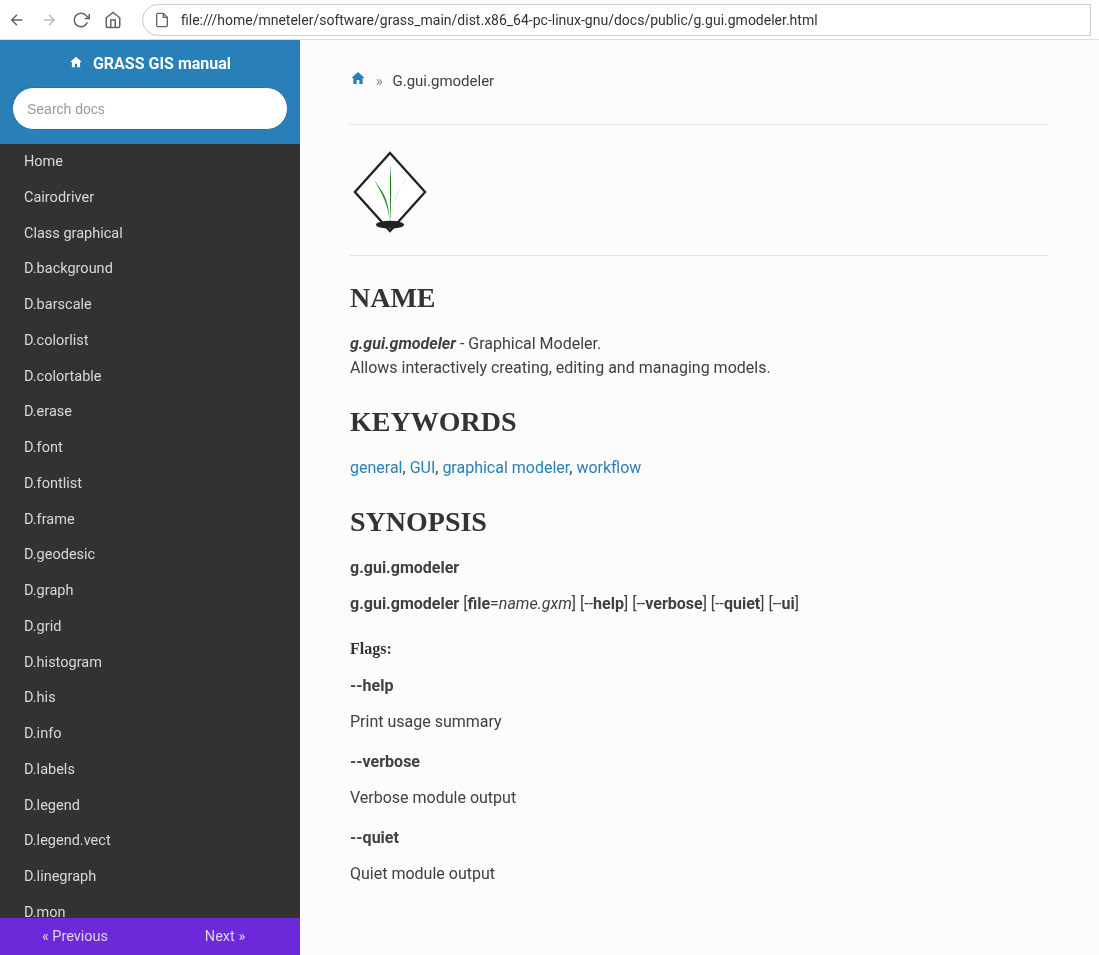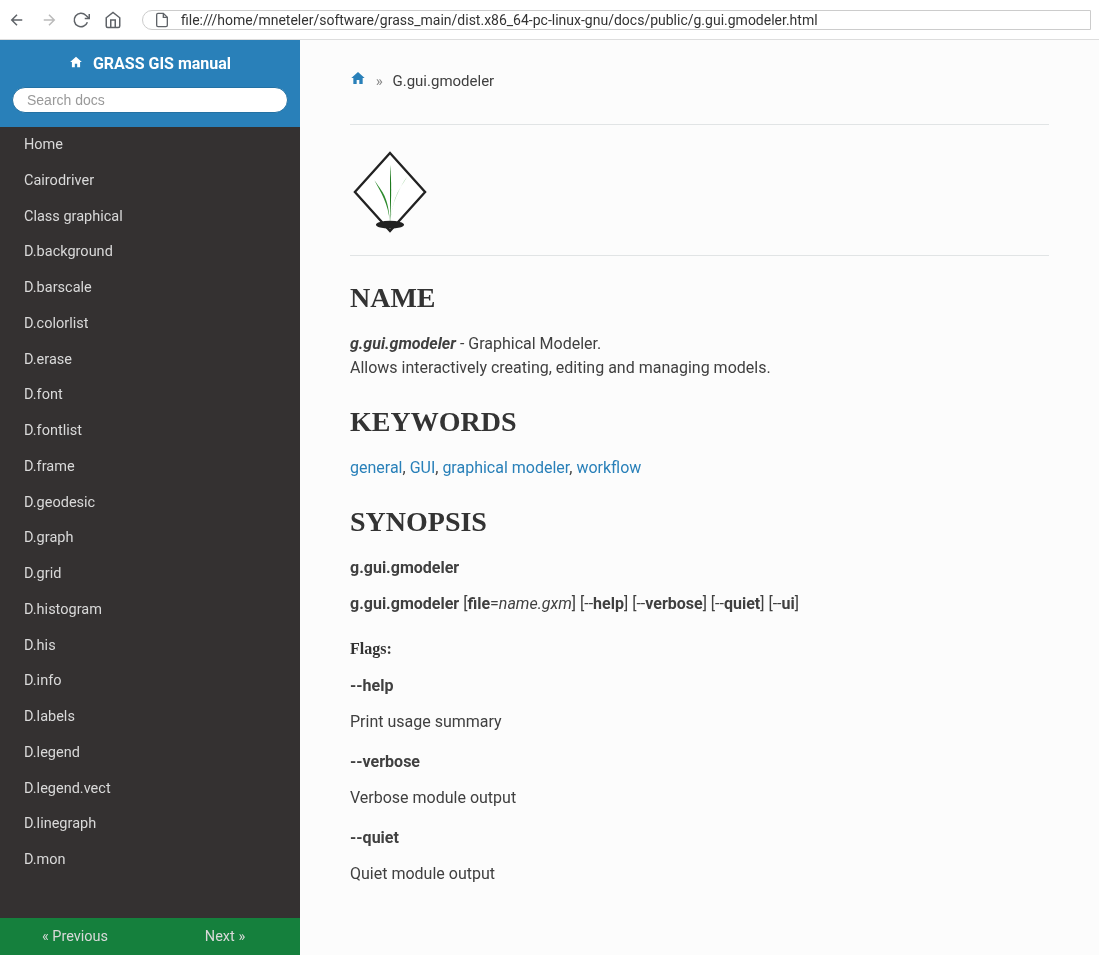--- a/index.html
+++ b/index.html
@@ -3,39 +3,39 @@
 <meta charset="utf-8">
 <style>
 * { box-sizing: border-box; margin: 0; padding: 0; }
 body { font-family: -apple-system, BlinkMacSystemFont, "Segoe UI", Roboto, Helvetica, Arial, sans-serif; font-size: 16px; color: #404040; background: #fff; }
 
 
 .browser-bar { height: 40px; background: #fff; border-bottom: 1px solid #ddd; display: flex; align-items: center; padding: 0 8px; gap: 12px; }
 .nav-buttons { display: flex; gap: 14px; align-items: center; }
 .nav-icon { width: 18px; height: 18px; display: flex; align-items: center; justify-content: center; color: #5f6368; cursor: pointer; }
 .nav-icon.disabled { color: #bbb; }
-.url-bar-wrap { flex: 1; display: flex; align-items: center; height: 20px; margin-left: 8px; border: 1px solid #ccc; border-radius: 16px 0 0 16px; padding: 4px 10px; gap: 10px; background: #fff; }
+.url-bar-wrap { flex: 1; display: flex; align-items: center; height: 32px; margin-left: 8px; border: 1px solid #ccc; border-radius: 16px 0 0 16px; padding: 4px 10px; gap: 10px; background: #fff; }
 .url-text { font-size: 14px; color: #333; white-space: nowrap; overflow: hidden; text-overflow: ellipsis; flex:1; }
 .file-icon { color:#5f6368; }
 
 
 .page { display: flex; height: calc(955px - 40px); overflow: hidden; }
 
 
 .sidebar { width: 300px; background: #343131; color: #d9d9d9; display: flex; flex-direction: column; }
 .sidebar-header { background: #2980b9; color: #fff; padding: 14px 10px; text-align: center; font-weight: 700; font-size: 16px; }
 .sidebar-header .home-icon { margin-right: 6px; }
 .search-wrap { background: #2980b9; padding: 0 12px 14px 12px; }
-.search-input { width: 100%; height: 26px; border-radius: 50px; border: 1px solid #2472a4; background: #fff; padding: 0 14px; font-size: 14px; color: #737373; }
+.search-input { width: 100%; height: 43px; border-radius: 50px; border: 1px solid #2472a4; background: #fff; padding: 0 14px; font-size: 14px; color: #737373; }
 .search-input::placeholder{ color:#999; }
 .nav { flex: 1; overflow-y: auto; }
 .nav-item { display: block; padding: 7px 24px; font-size: 14.5px; color: #d9d9d9; text-decoration: none; cursor: pointer; line-height: 1.5; }
 
 
-.prev-next { display: flex; background: #15803d; }
+.prev-next { display: flex; background: #6d28d9; }
 .prev-next a { flex: 1; text-align: center; padding: 10px 0; color: #d9d9d9; font-size: 14.5px; text-decoration: none; cursor: pointer; }
 
 
 .content { flex: 1; padding: 20px 50px 30px 50px; overflow-y: auto; background: #fcfcfc; position:relative; }
 .breadcrumb { font-size: 15px; color: #404040; padding: 10px 0 16px 0; }
 .breadcrumb a { color: #2980b9; text-decoration: none; }
 .breadcrumb .sep { color: #888; margin: 0 6px; }
 hr { border: none; border-top: 1px solid #e1e4e5; margin: 18px 0 22px 0; }
 
 .logo-box { width: 80px; height: 90px; display:flex; align-items:center; justify-content:center; }
@@ -102,20 +102,21 @@
     <div class="search-wrap">
       <input class="search-input" type="text" placeholder="Search docs" style="">
     </div>
     <nav class="nav" id="nav-list">
         <a class="nav-item">Home</a>
         <a class="nav-item">Cairodriver</a>
         <a class="nav-item">Class graphical</a>
         <a class="nav-item">D.background</a>
         <a class="nav-item">D.barscale</a>
         <a class="nav-item">D.colorlist</a>
+        <a class="nav-item">D.colortable</a>
         <a class="nav-item">D.erase</a>
         <a class="nav-item">D.font</a>
         <a class="nav-item">D.fontlist</a>
         <a class="nav-item">D.frame</a>
         <a class="nav-item">D.geodesic</a>
         <a class="nav-item">D.graph</a>
         <a class="nav-item">D.grid</a>
         <a class="nav-item">D.histogram</a>
         <a class="nav-item">D.his</a>
         <a class="nav-item">D.info</a>

